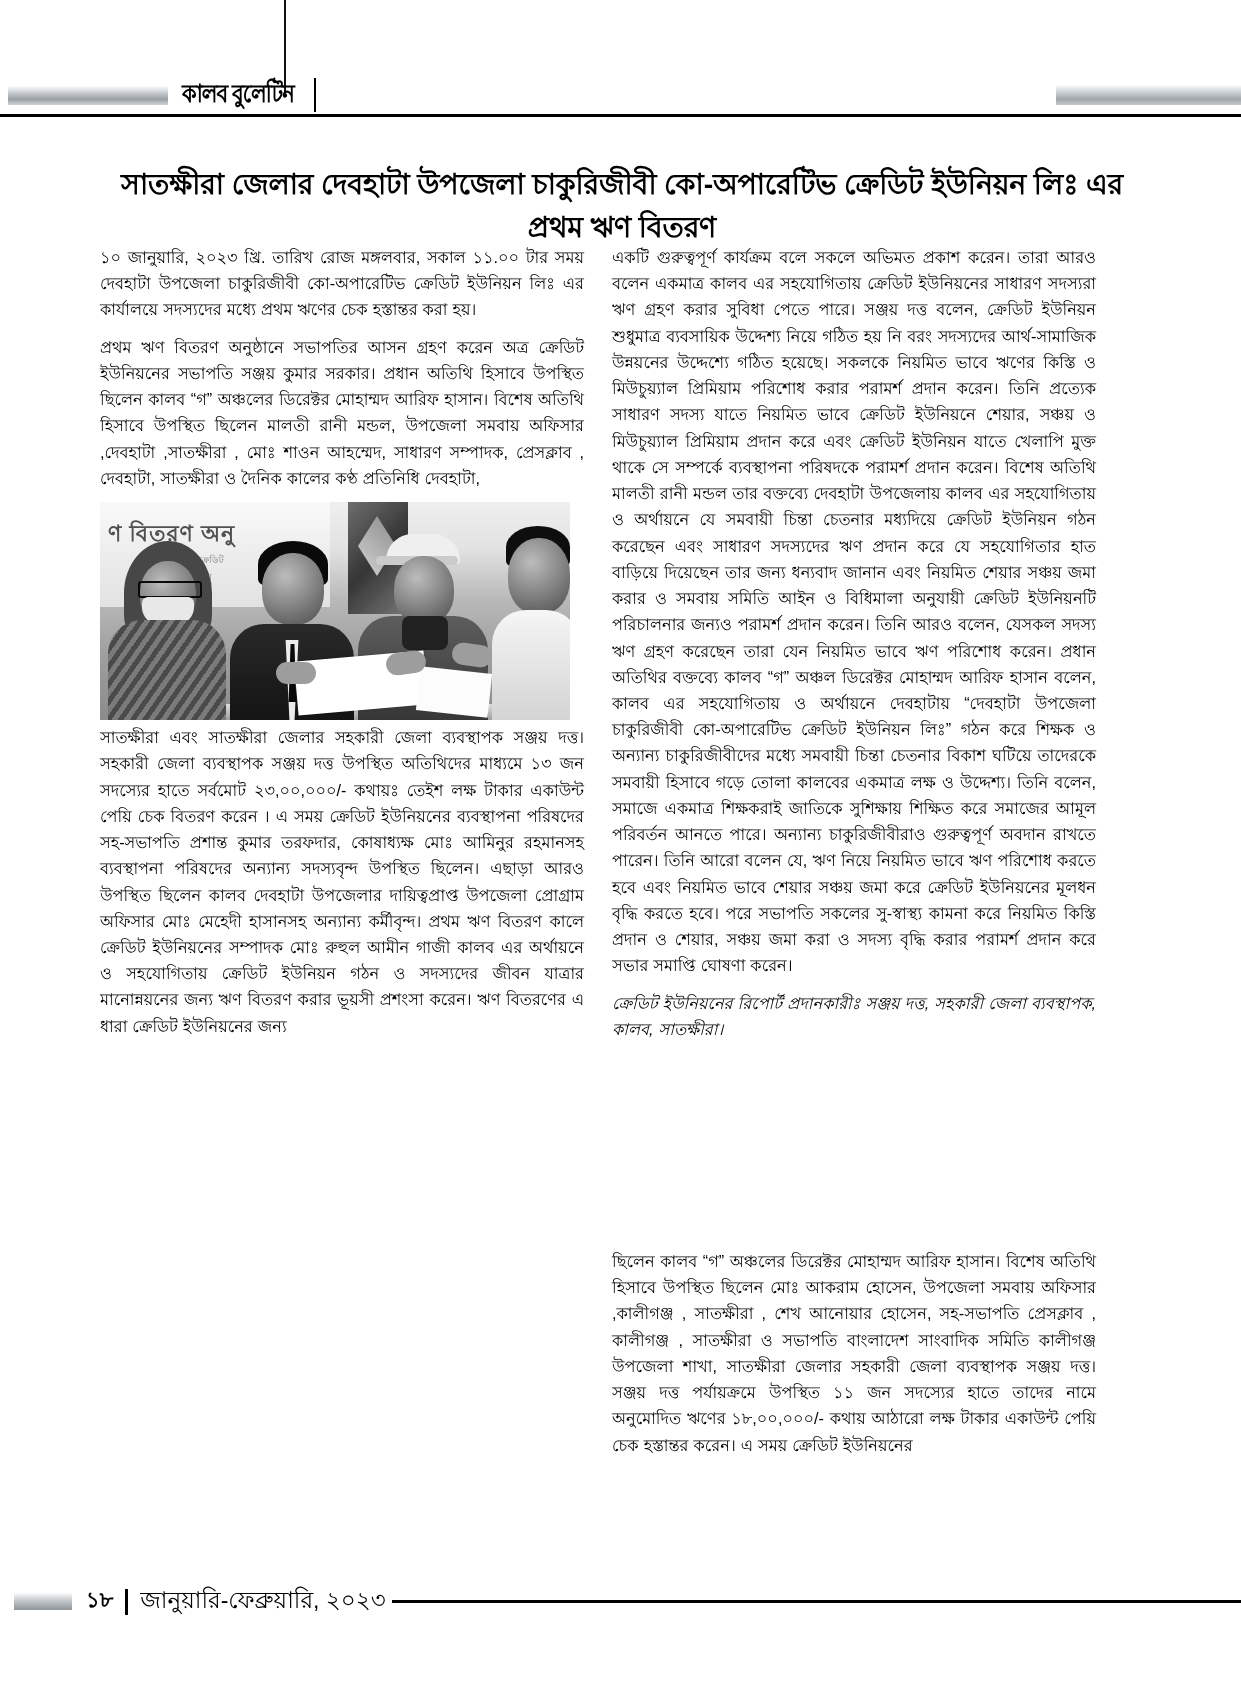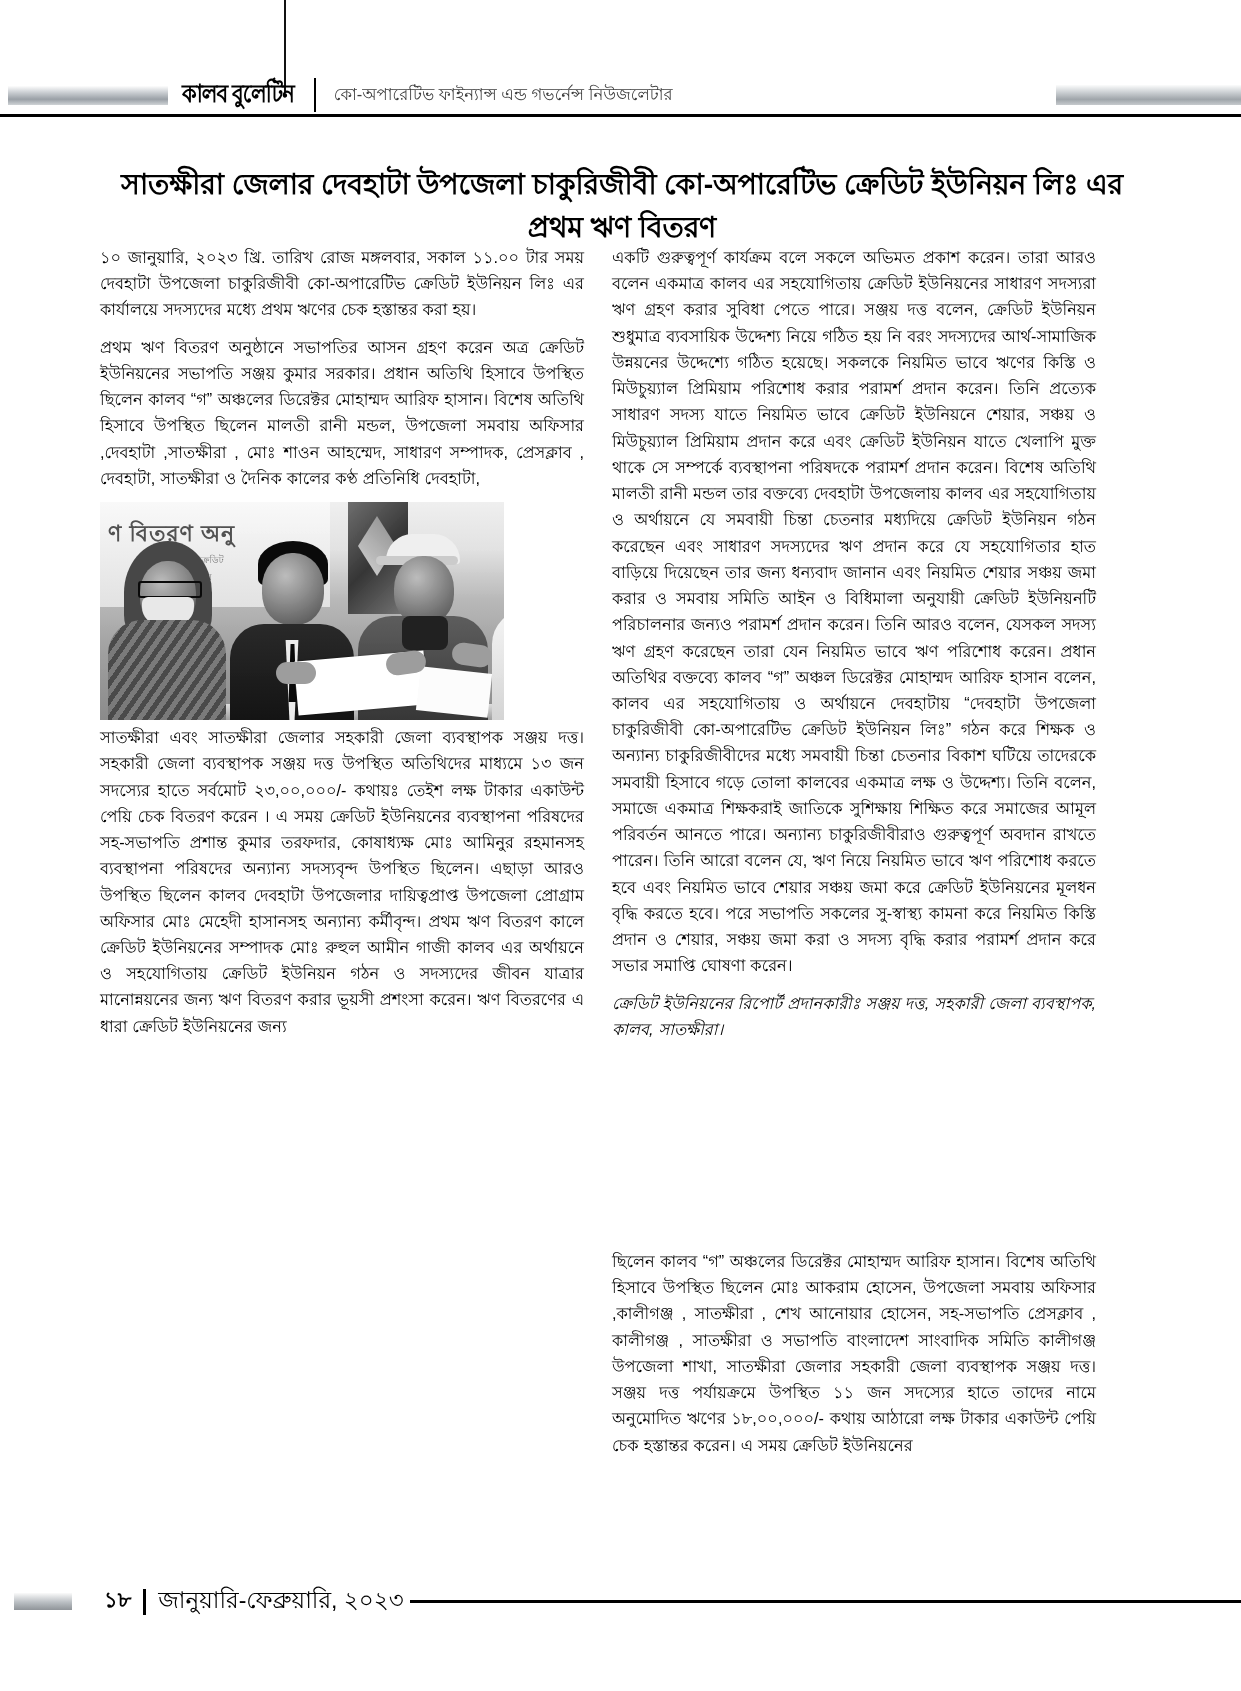--- a/index.html
+++ b/index.html
@@ -136,21 +136,21 @@
     font-style: italic;
   }
 
   
   .photo-wrap {
     margin: 8px 0 4px 0;
     width: 470px;
   }
   .photo {
     position: relative;
-    width: 404px;
+    width: 470px;
     height: 218px;
     overflow: hidden;
     background: #8d8d8d;
     filter: grayscale(1) contrast(1.06);
   }
   .photo-bg {
     position: absolute; inset: 0;
     background:
       linear-gradient(to bottom, #e9e9e9 0%, #dcdcdc 22%, #b5b5b5 45%, #9d9d9d 70%, #8a8a8a 100%);
   }
@@ -288,21 +288,21 @@
   .ftr-gray {
     width: 58px; height: 17px;
     background: linear-gradient(to bottom,#fafafa,#b9bec2 55%,#8f9499);
     margin-left: 14px;
     flex: 0 0 auto;
   }
   .ftr-page {
     font-family: "Liberation Sans", sans-serif;
     font-weight: 700;
     font-size: 21px;
-    margin-left: 32px;
+    margin-left: 14px;
     flex: 0 0 auto;
   }
   .ftr-bar {
     width: 3px; height: 26px; background: #000;
     margin: 0 12px;
     flex: 0 0 auto;
   }
   .ftr-date {
     font-family: "Liberation Sans", sans-serif;
     font-size: 23px;
@@ -320,21 +320,20 @@
 <body>
 
 <div class="page">
 
   <div class="frame-left-vert"></div>
 
   <div class="header">
     <div class="hdr-gray-left"></div>
     <div class="brand-logo">কালব বুলেটিন</div>
     <div class="hdr-divider"></div>
-    <div class="hdr-tagline">কো-অপারেটিভ ফাইন্যান্স এন্ড গভর্নেন্স নিউজলেটার</div>
     <div class="hdr-spacer"></div>
     <div class="hdr-gray-right"></div>
   </div>
 
   <div class="frame-top-rule"></div>
 
   <div class="article-title" id="title-1">সাতক্ষীরা জেলার দেবহাটা উপজেলা চাকুরিজীবী কো-অপারেটিভ ক্রেডিট ইউনিয়ন লিঃ এর প্রথম ঋণ বিতরণ</div>
 
   <div class="columns" id="cols-1">
     <div class="col">

